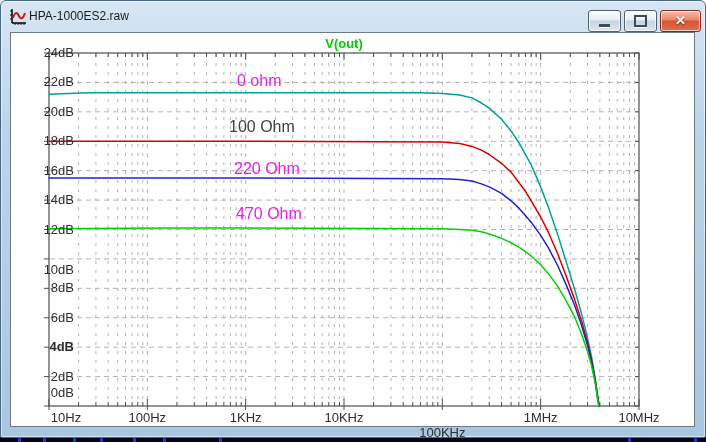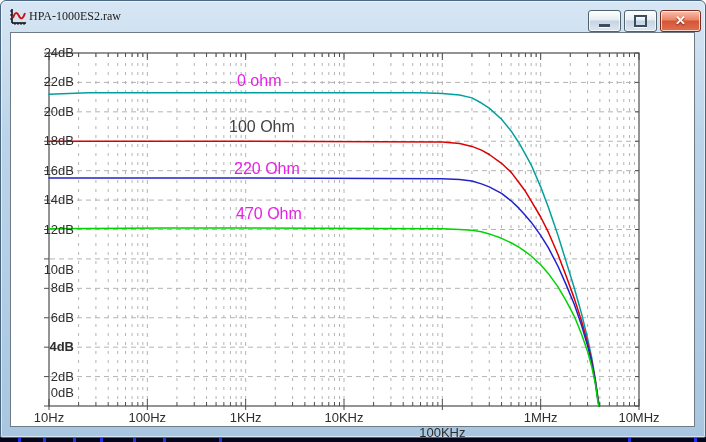--- a/index.html
+++ b/index.html
@@ -8,21 +8,21 @@
 
   
   .bg-strip{position:absolute;left:0;right:0;bottom:0;height:5px;background:#04041a;}
   .bg-strip .mark{position:absolute;top:0;bottom:0;width:3px;background:#2233e0;}
 
   
   .window{position:absolute;left:0;top:0;right:0;bottom:4px;
           border:1px solid #4a6782;border-radius:6px 6px 2px 2px;
           background:linear-gradient(#d7e6f4,#bcd4e9 30%,#a9c6e0);
           box-shadow:inset 0 0 0 1px rgba(255,255,255,.55);}
-  .titlebar{position:absolute;left:0;top:0;right:0;height:31px;font-family:Liberation Serif, serif;}
+  .titlebar{position:absolute;left:0;top:0;right:0;height:31px;}
   .title-text{position:absolute;left:28px;top:8px;font-size:12px;color:#1b1b1b;}
   .app-icon{position:absolute;left:8px;top:7px;width:18px;height:18px;}
 
   .controls{position:absolute;right:4px;top:9px;display:flex;gap:3px;}
   .win-btn{height:20px;border:1px solid #51626f;border-radius:3px;
            display:flex;align-items:center;justify-content:center;
            background:linear-gradient(#ffffff,#e6edf5 45%,#c6d4e2 50%,#dde6ef);
            box-shadow:inset 0 0 0 1px rgba(255,255,255,.7);cursor:default;}
   .win-btn.min,.win-btn.max{width:31px;}
   .win-btn.close{width:39px;border-color:#7e2c1d;
@@ -83,20 +83,21 @@
       <div class="win-btn max">
         <div class="glyph-max"></div>
       </div>
       <div class="win-btn close">
         <span class="glyph-close">✕</span>
       </div>
     </div>
   </div>
 
   <div class="content">
+    <div class="plot-title" style="color: rgb(0, 204, 0);">V(out)</div>
     <svg id="plot-svg" width="685" height="395">
         <line x1="39" y1="343.5833333333333" x2="627" y2="343.5833333333333" stroke="#b4b4b4" stroke-width="1" stroke-dasharray="5 4"></line>
         <line x1="39" y1="314.1666666666667" x2="627" y2="314.1666666666667" stroke="#b4b4b4" stroke-width="1" stroke-dasharray="5 4"></line>
         <line x1="39" y1="284.75" x2="627" y2="284.75" stroke="#b4b4b4" stroke-width="1" stroke-dasharray="5 4"></line>
         <line x1="39" y1="255.33333333333334" x2="627" y2="255.33333333333334" stroke="#b4b4b4" stroke-width="1" stroke-dasharray="5 4"></line>
         <line x1="39" y1="225.91666666666666" x2="627" y2="225.91666666666666" stroke="#b4b4b4" stroke-width="1" stroke-dasharray="5 4"></line>
         <line x1="39" y1="196.5" x2="627" y2="196.5" stroke="#b4b4b4" stroke-width="1" stroke-dasharray="5 4"></line>
         <line x1="39" y1="167.08333333333334" x2="627" y2="167.08333333333334" stroke="#b4b4b4" stroke-width="1" stroke-dasharray="5 4"></line>
         <line x1="39" y1="137.66666666666669" x2="627" y2="137.66666666666669" stroke="#b4b4b4" stroke-width="1" stroke-dasharray="5 4"></line>
         <line x1="39" y1="108.25" x2="627" y2="108.25" stroke="#b4b4b4" stroke-width="1" stroke-dasharray="5 4"></line>
@@ -319,21 +320,21 @@
         <div class="tick-label-y" style="top: 159.083px;">14dB</div>
         <div class="tick-label-y" style="top: 188.5px;">12dB</div>
         <div class="tick-label-y" style="top: 229px;">10dB</div>
         <div class="tick-label-y" style="top: 247.333px;">8dB</div>
         <div class="tick-label-y" style="top: 276.75px;">6dB</div>
         <div class="tick-label-y" style="top: 306.167px; font-weight: bold;">4dB</div>
         <div class="tick-label-y" style="top: 335.583px;">2dB</div>
         <div class="tick-label-y" style="top: 352px;">0dB</div>
       </div>
     <div id="xlabels">
-        <div class="tick-label-x" style="left: 38px; top: 377px;">10Hz</div>
+        <div class="tick-label-x" style="left: 55px; top: 377px;">10Hz</div>
         <div class="tick-label-x" style="left: 136.333px; top: 377px;">100Hz</div>
         <div class="tick-label-x" style="left: 234.667px; top: 377px;">1KHz</div>
         <div class="tick-label-x" style="left: 333px; top: 377px;">10KHz</div>
         <div class="tick-label-x" style="left: 431.333px; top: 377px; margin-top: 15px;">100KHz</div>
         <div class="tick-label-x" style="left: 529.667px; top: 377px;">1MHz</div>
         <div class="tick-label-x" style="left: 628px; top: 377px;">10MHz</div>
       </div>
   </div>
 </div>
 

